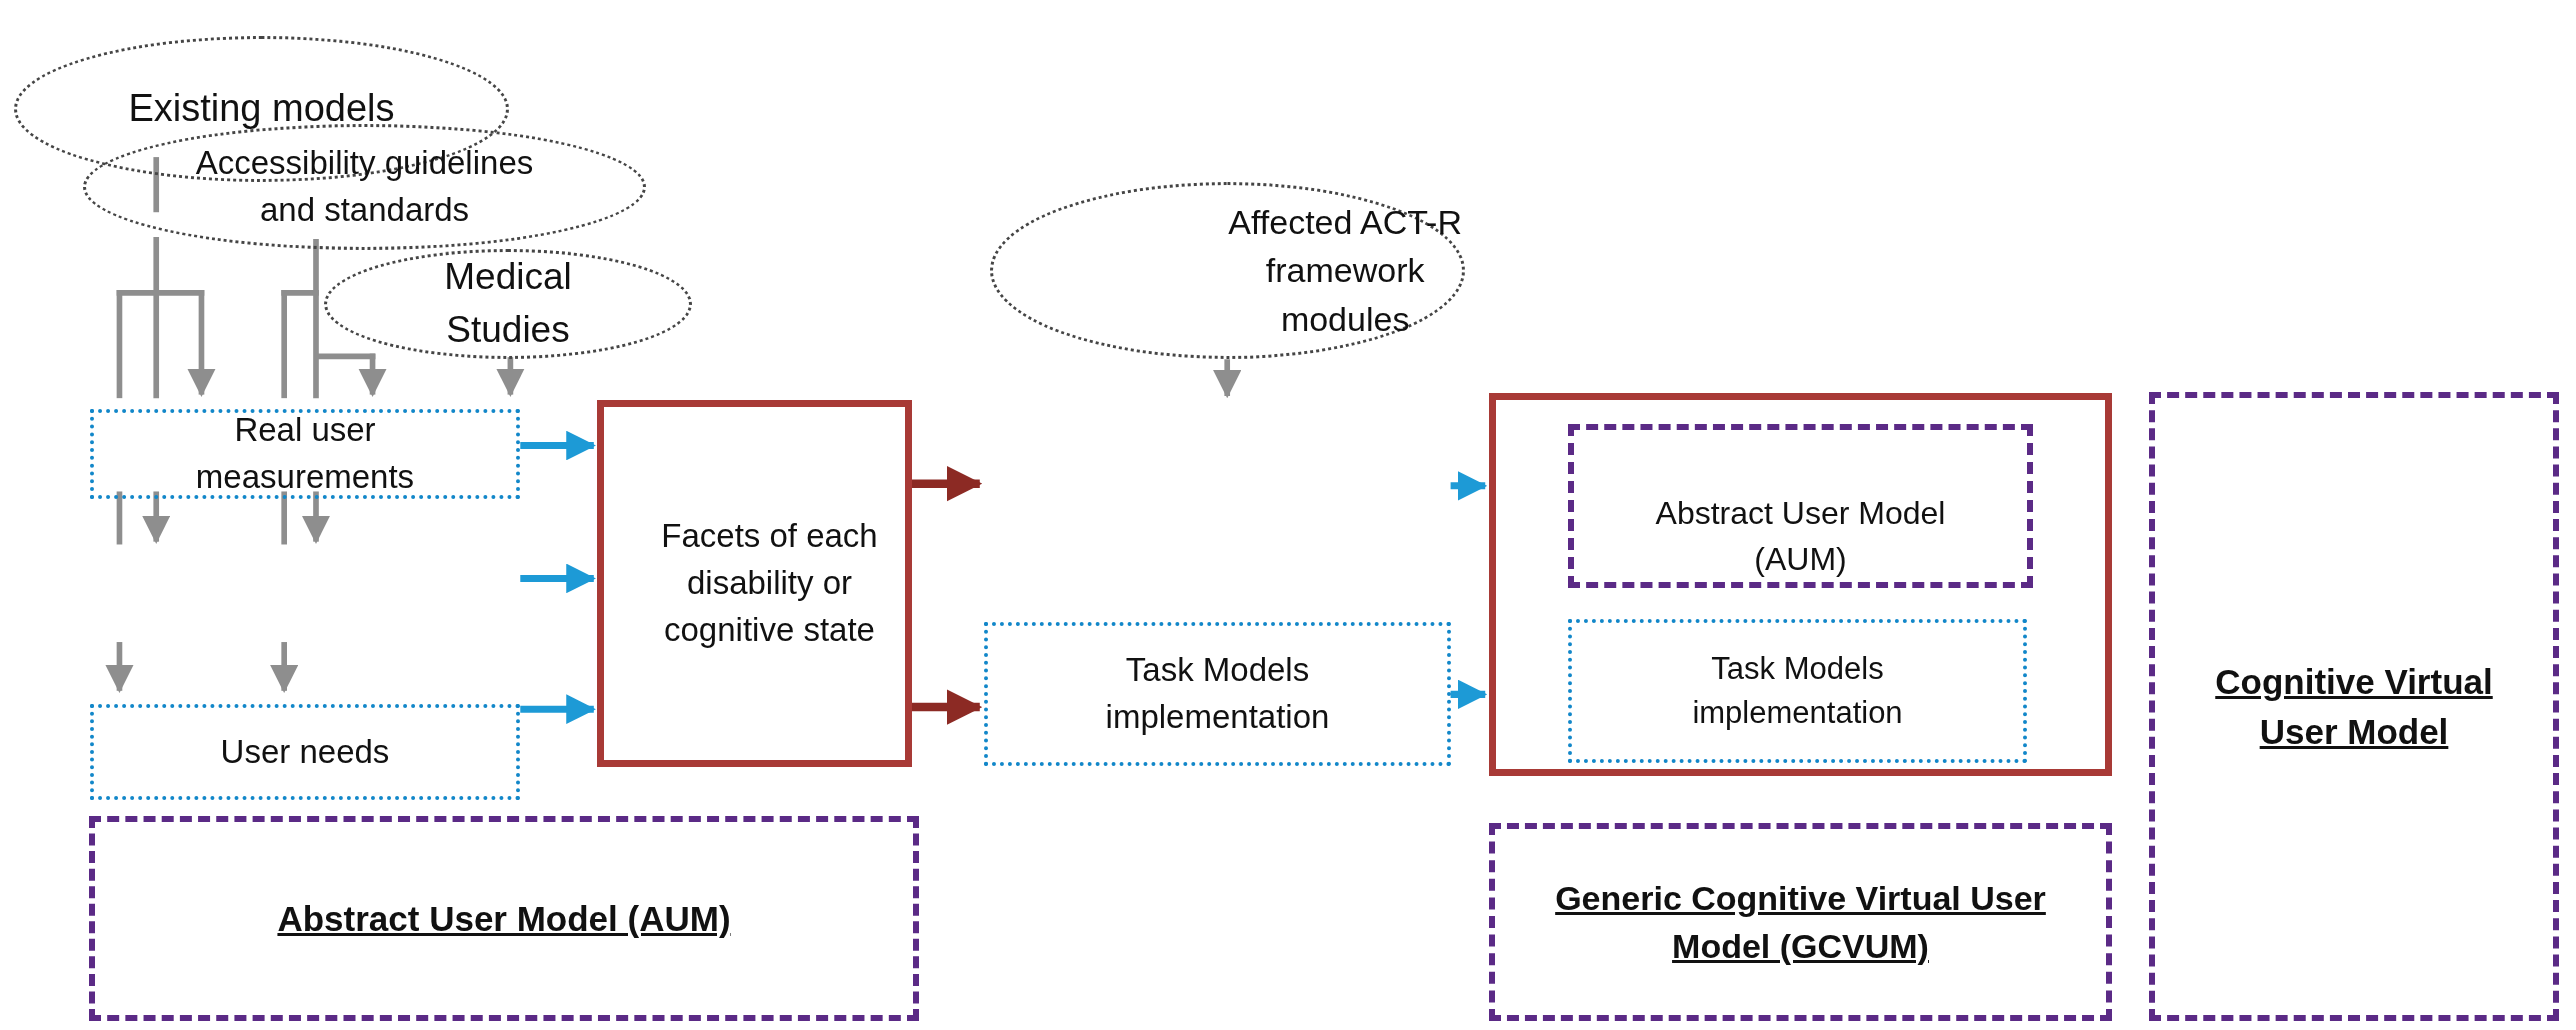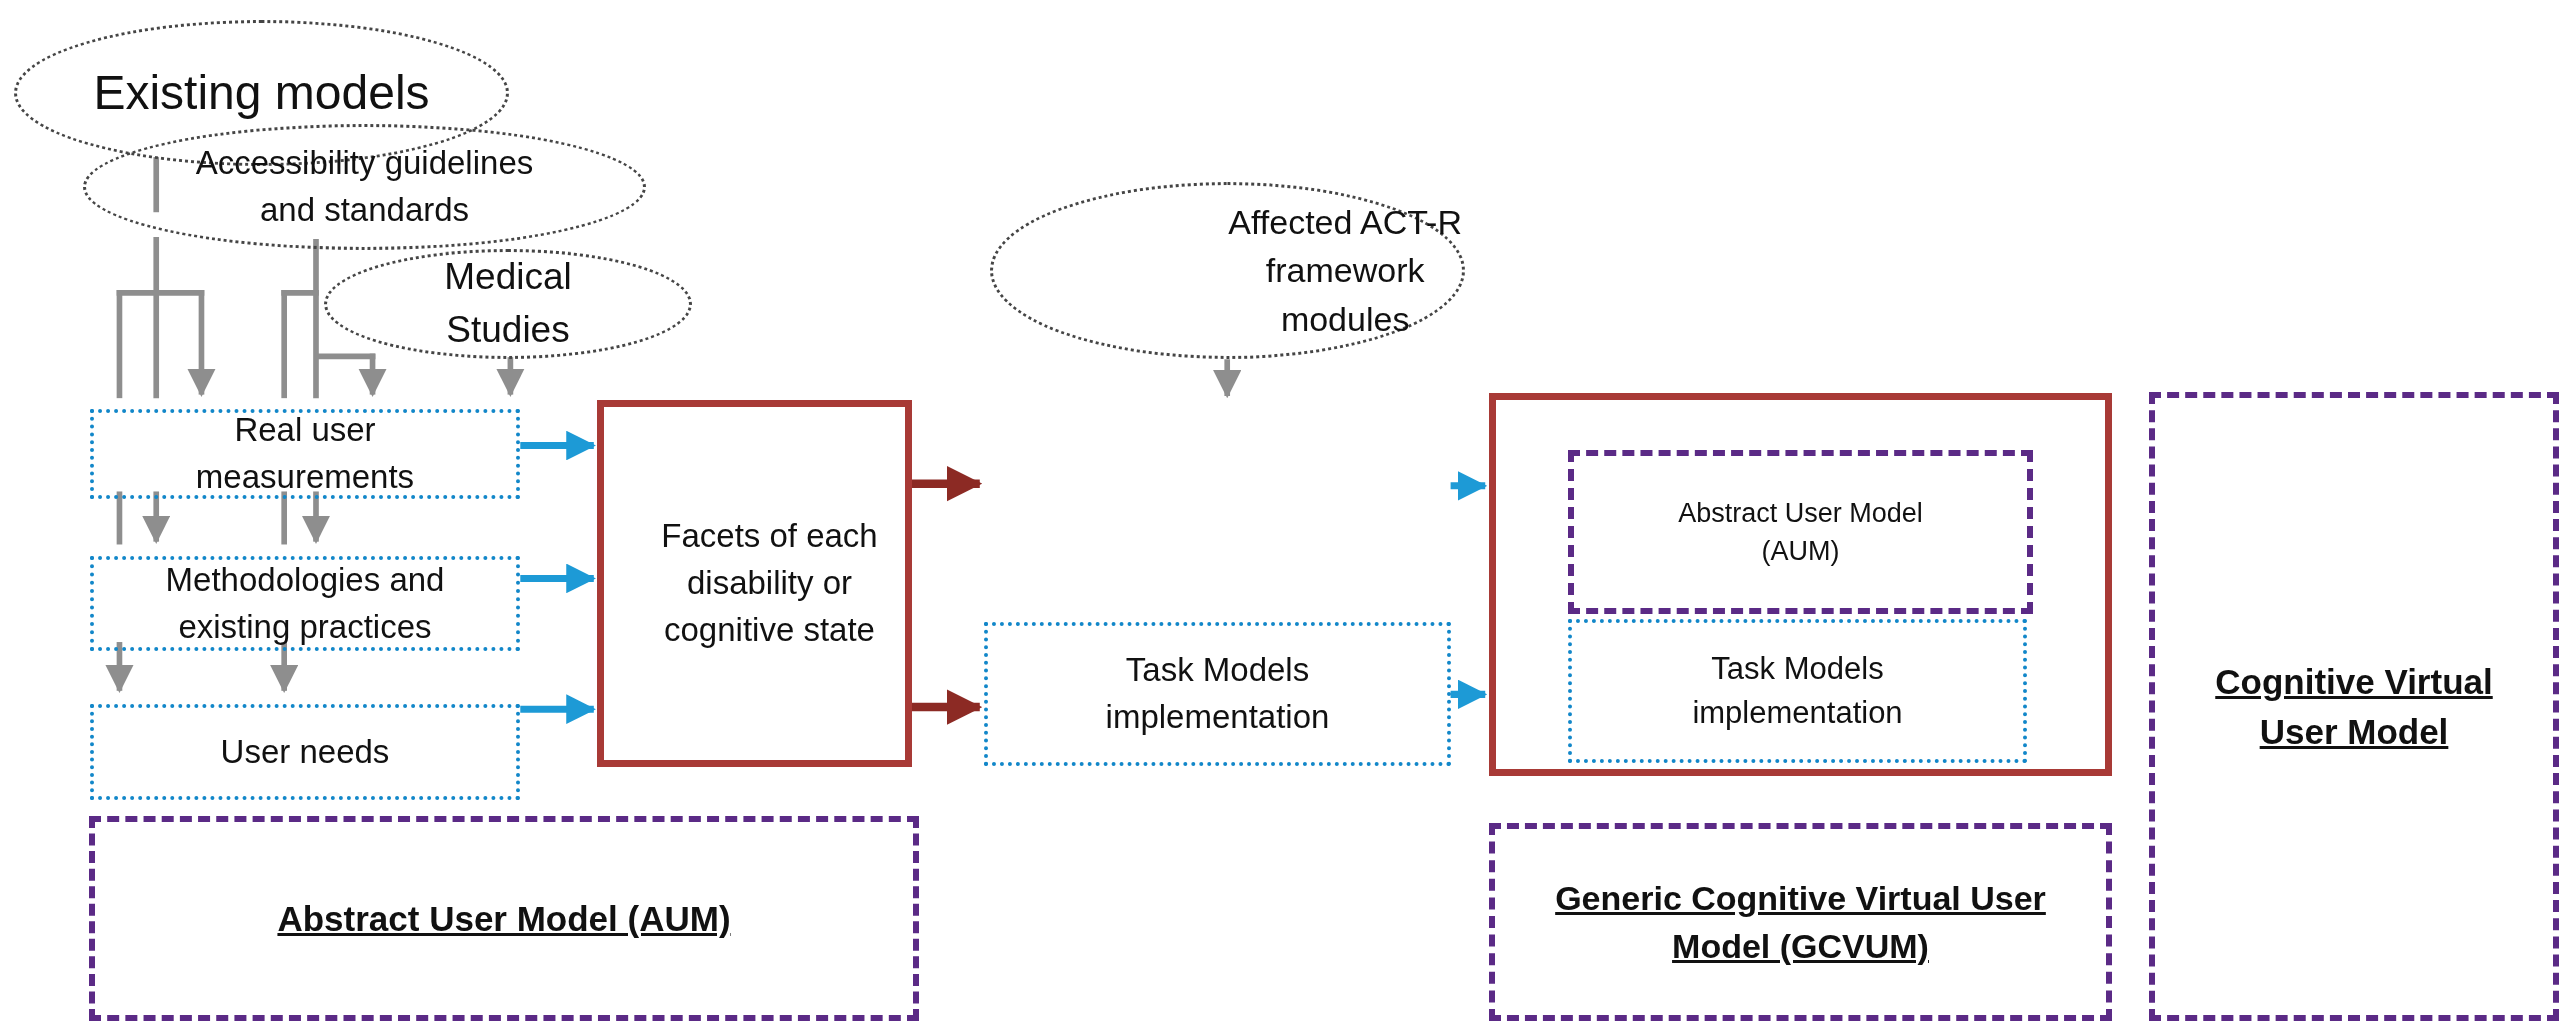--- a/index.html
+++ b/index.html
@@ -17,39 +17,39 @@
     position:absolute;box-sizing:border-box;display:flex;align-items:center;justify-content:center;
     text-align:center;white-space:pre-line;line-height:1.42;background:transparent;
   }
   .ellipse{border:3.5px dotted var(--ellipse-dot);border-radius:50%;}
   .bluebox{border:4.2px dotted var(--blue);margin-top:10px;}
   .redbox{border:7px solid var(--red);padding-left:30px;}
   .purplebox{border:6.4px dashed var(--purple);}
   .bold{font-weight:bold;text-decoration:underline;}
 
   
-  .e-existing{left:14px;top:20px;width:495px;height:146px;font-size:48px;text-align:center;}
+  .e-existing{left:14px;top:36px;width:495px;height:146px;font-size:38px;text-align:center;}
   .e-access{left:83px;top:124px;width:563px;height:126px;font-size:33px;}
   .e-medical{left:324px;top:249px;width:368px;height:110px;font-size:37px;}
   .e-actr{left:990px;top:182px;width:475px;height:177px;font-size:34px;justify-content:flex-end;}
 
   
   .b-real{left:90px;top:399px;width:430px;height:90px;font-size:33px;}
   .b-meth{left:90px;top:546px;width:430px;height:95px;font-size:33px;}
   .b-needs{left:90px;top:694px;width:430px;height:96px;font-size:33px;text-align:right;}
   .b-params{left:984px;top:400px;width:467px;height:158px;font-size:33px;}
   .b-task{left:984px;top:612px;width:467px;height:144px;font-size:33px;}
   .b-task2{left:1568px;top:609px;width:459px;height:144px;font-size:31px;}
 
   
   .r-facets{left:597px;top:400px;width:315px;height:367px;font-size:33px;}
   .r-core{left:1489px;top:393px;width:623px;height:383px;}
 
   
-  .p-aum-inner{left:1568px;top:450px;width:465px;height:164px;font-size:27px;}
+  .p-aum-inner{left:1568px;top:424px;width:465px;height:164px;font-size:32px;align-items:flex-end;}
   .p-aum{left:89px;top:816px;width:830px;height:205px;font-size:35px;}
   .p-gcvum{left:1489px;top:823px;width:623px;height:198px;font-size:34px;}
   .p-cvum{left:2149px;top:392px;width:410px;height:629px;font-size:35px;}
 
   svg.connectors{position:absolute;left:0;top:0;}
   .lg{stroke:var(--gray-arrow);stroke-width:8;fill:none;}
   .lb{stroke:var(--blue-arrow);stroke-width:10;fill:none;}
   .lr{stroke:var(--dark-red-arrow);stroke-width:12;fill:none;}
   .fg{fill:var(--gray-arrow);} .fb{fill:var(--blue-arrow);} .fr{fill:var(--dark-red-arrow);}
 </style>
@@ -129,24 +129,20 @@
   <div class="node ellipse e-actr">
     <span>Affected ACT-R
 framework
 modules</span>
   </div>
 
   <div class="node bluebox b-real">
     <span>Real user
 measurements</span>
   </div>
-  <div class="node bluebox b-meth">
-    <span>Methodologies and
-existing practices</span>
-  </div>
   <div class="node bluebox b-needs">
     <span>User needs</span>
   </div>
 
   <div class="node redbox r-facets">
     <span>Facets of each
 disability or
 cognitive state</span>
   </div>
 

